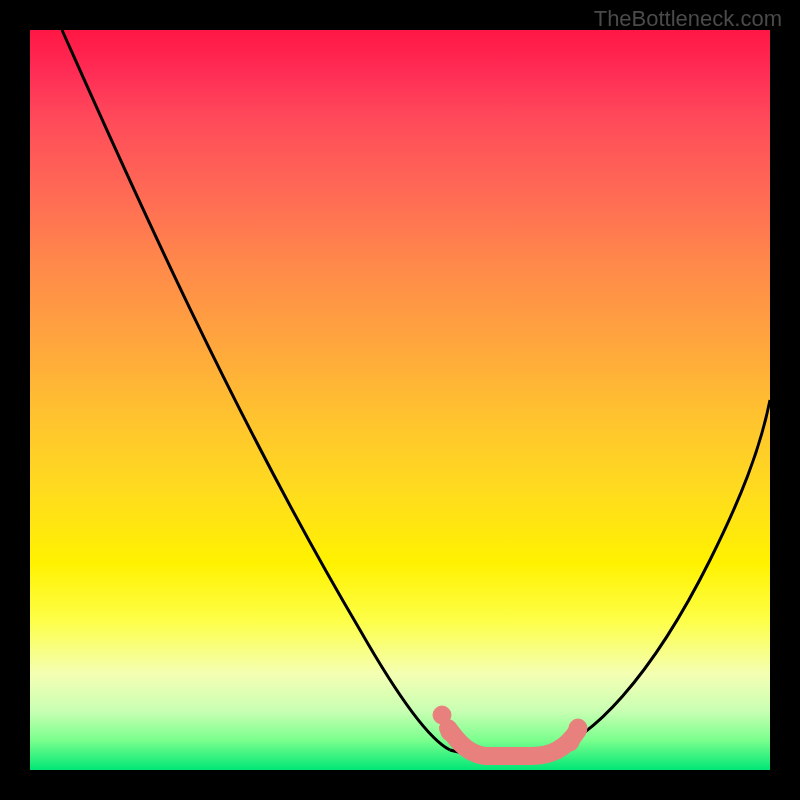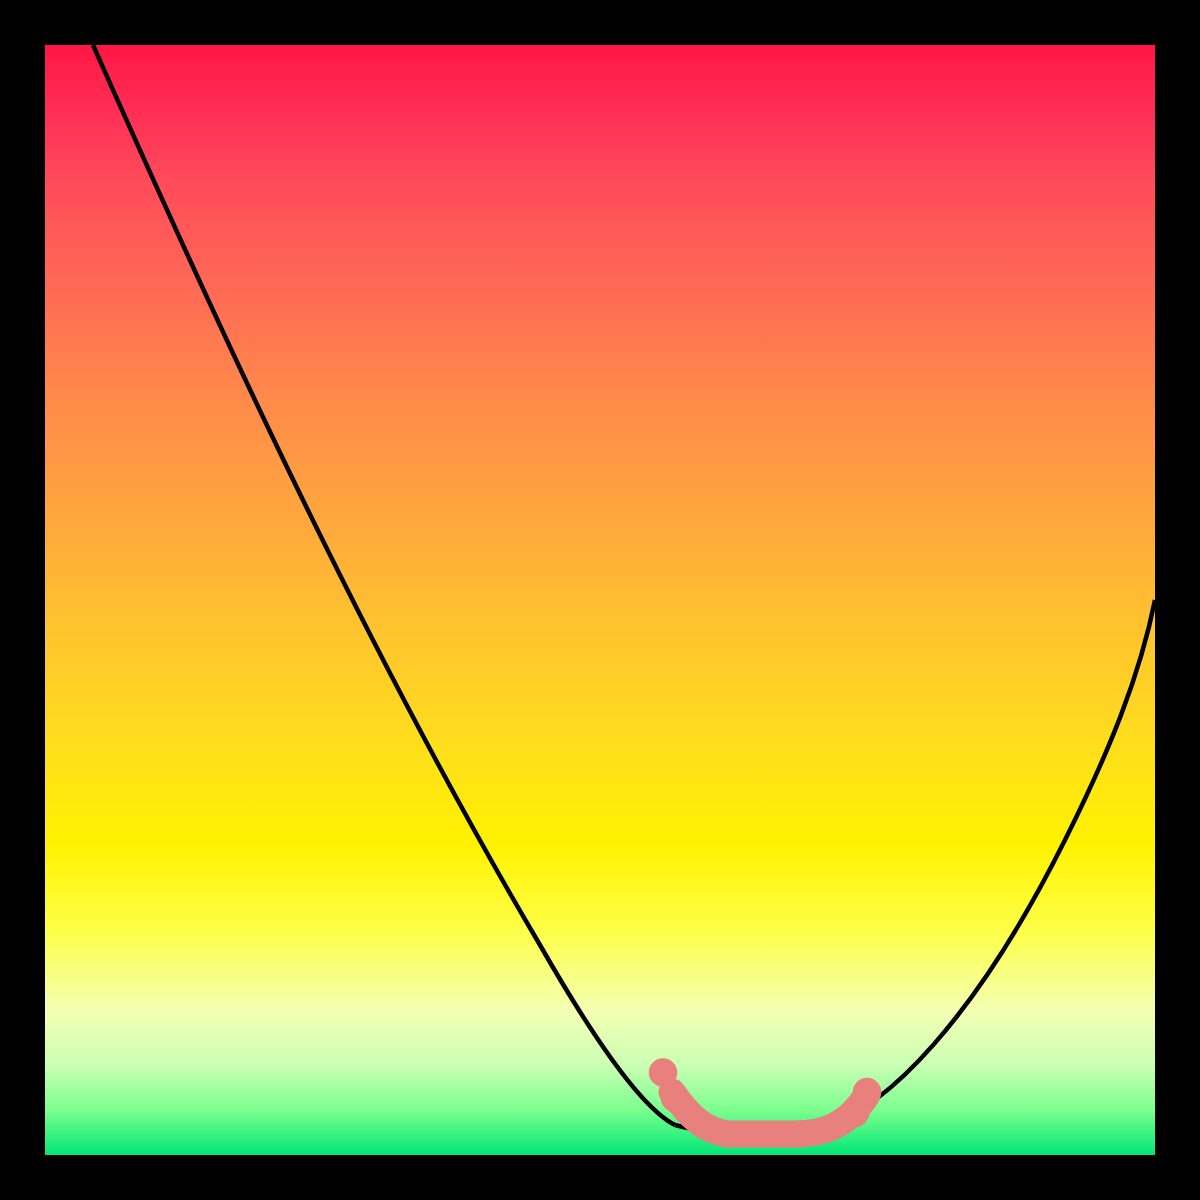--- a/index.html
+++ b/index.html
@@ -64,20 +64,21 @@
     width: 740px;
     height: 740px;
     overflow: visible;
   }
 </style>
 </head>
 <body>
 
 <div class="outer-frame">
 
+  <div class="watermark">TheBottleneck.com</div>
 
   <div class="plot-area">
     <div class="gradient-bg"></div>
 
     <svg class="curve" viewBox="0 0 740 740">
       <path d="M 32 0
                C 90 130, 200 380, 330 600
                C 370 670, 400 710, 420 720" fill="none" stroke="#000" stroke-width="3"></path>
 
       <path d="M 420 720

